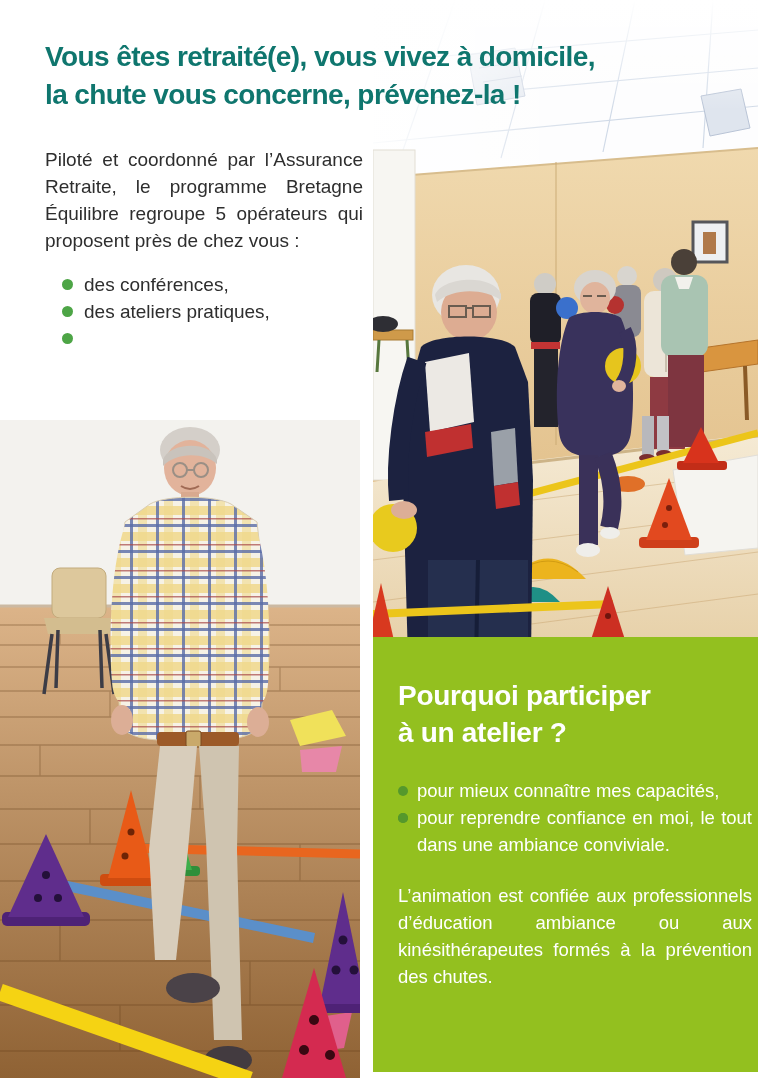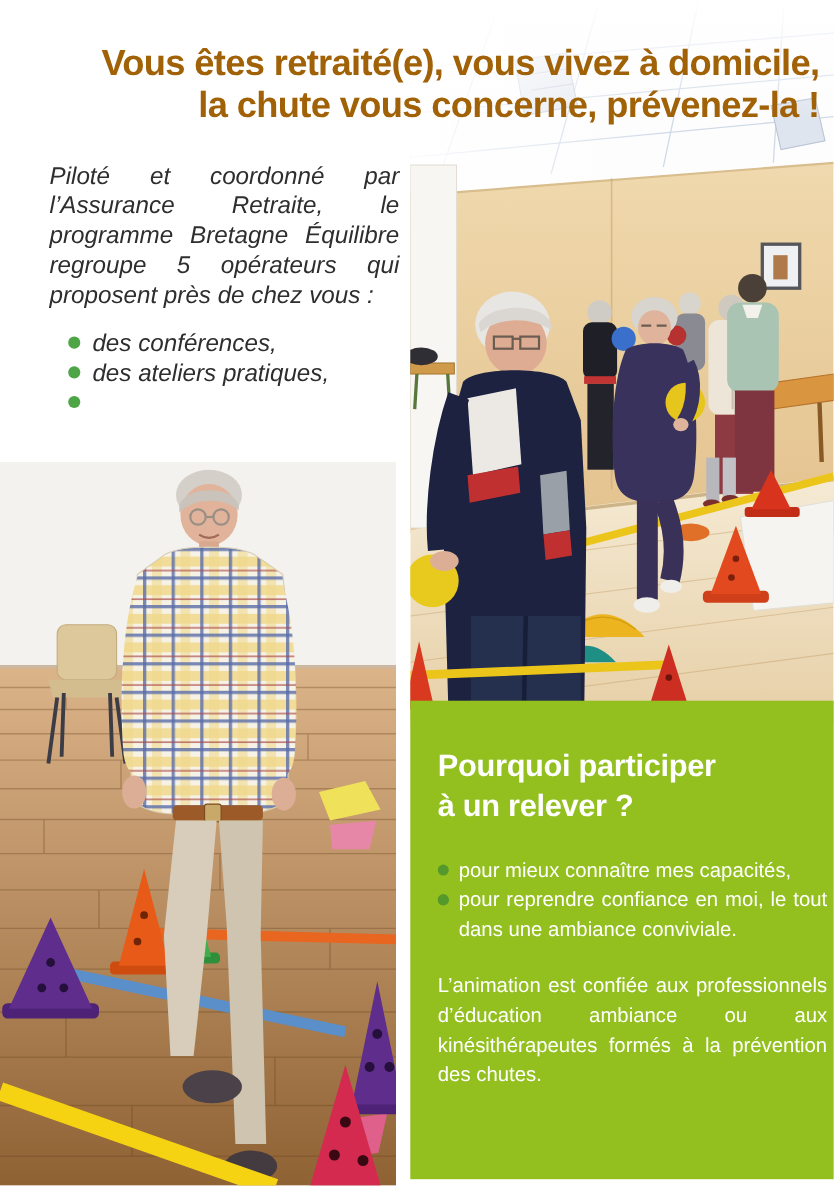--- a/index.html
+++ b/index.html
@@ -7,28 +7,27 @@
     position:relative;width:758px;height:1078px;margin:0 auto;background:#ffffff;
     overflow:hidden;font-family:"Liberation Sans","DejaVu Sans",sans-serif;
   }
   
   .right-photo{position:absolute;left:373px;top:0;width:385px;height:660px;}
   .left-photo{position:absolute;left:0;top:420px;width:360px;height:658px;}
   .right-photo svg,.left-photo svg{display:block;width:100%;height:100%;}
   
   .title{
     position:absolute;left:45px;top:38px;width:700px;margin:0;z-index:5;
-    font-size:33px;font-weight:bold;line-height:38px;letter-spacing:-0.6px;
-    color:#a16207;
-    text-align:right;
+    font-size:28px;font-weight:bold;line-height:38px;letter-spacing:-0.6px;
+    color:#0f766e;
   }
   
   .intro{
     position:absolute;left:45px;top:146px;width:318px;z-index:4;
-    font-size:22px;line-height:27px;color:#2e2e2e;font-style:italic;
+    font-size:19px;line-height:27px;color:#2e2e2e;
   }
   .intro p{margin:0 0 0 0;text-align:justify;}
   .intro ul{list-style:none;margin:17px;padding:0;}
   .intro li{position:relative;padding-left:22px;text-align:justify;}
   .dot{
     position:absolute;left:0;top:8px;width:11px;height:11px;border-radius:50%;
     background:#4da546;display:inline-block;
   }
   
   .panel{
@@ -321,21 +320,21 @@
       </li>
       <li>
         <span class="dot"></span>
       </li>
     </ul>
   </div>
 
   <div class="panel">
     <h2>
       <span>Pourquoi participer</span><br>
-      <span>à un relever ?</span>
+      <span>à un atelier ?</span>
     </h2>
     <ul>
       <li>
         <span class="dot"></span>
         <span>pour mieux connaître mes capacités,</span>
       </li>
       <li>
         <span class="dot"></span>
       </li>
       <li>

